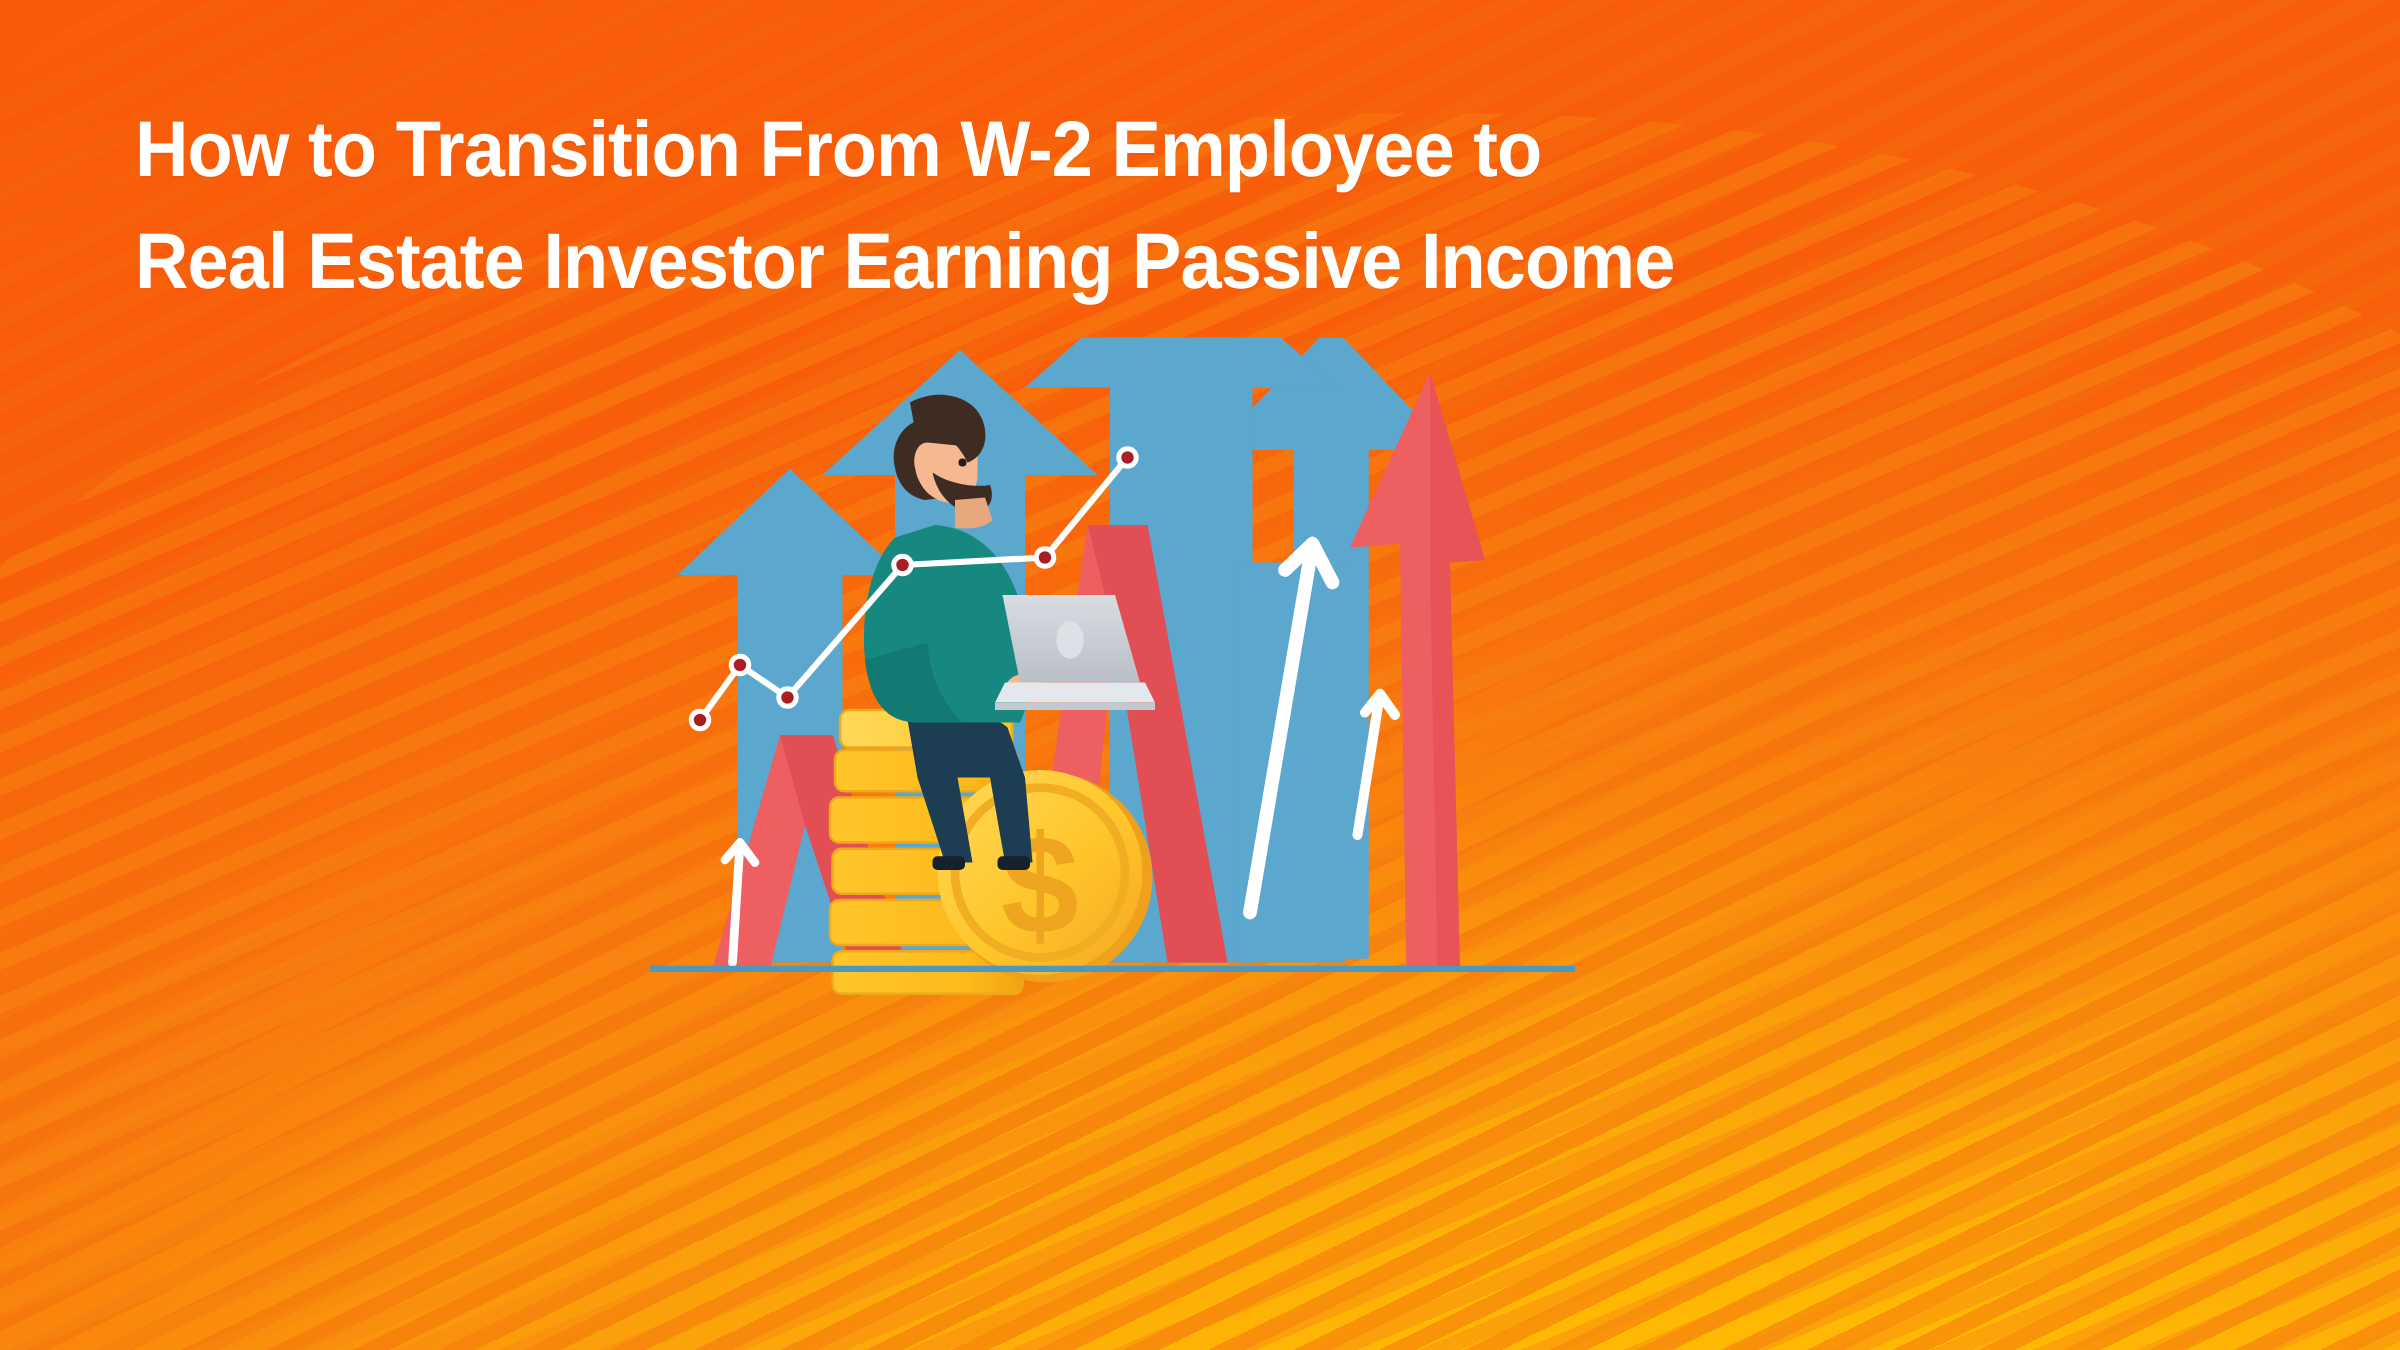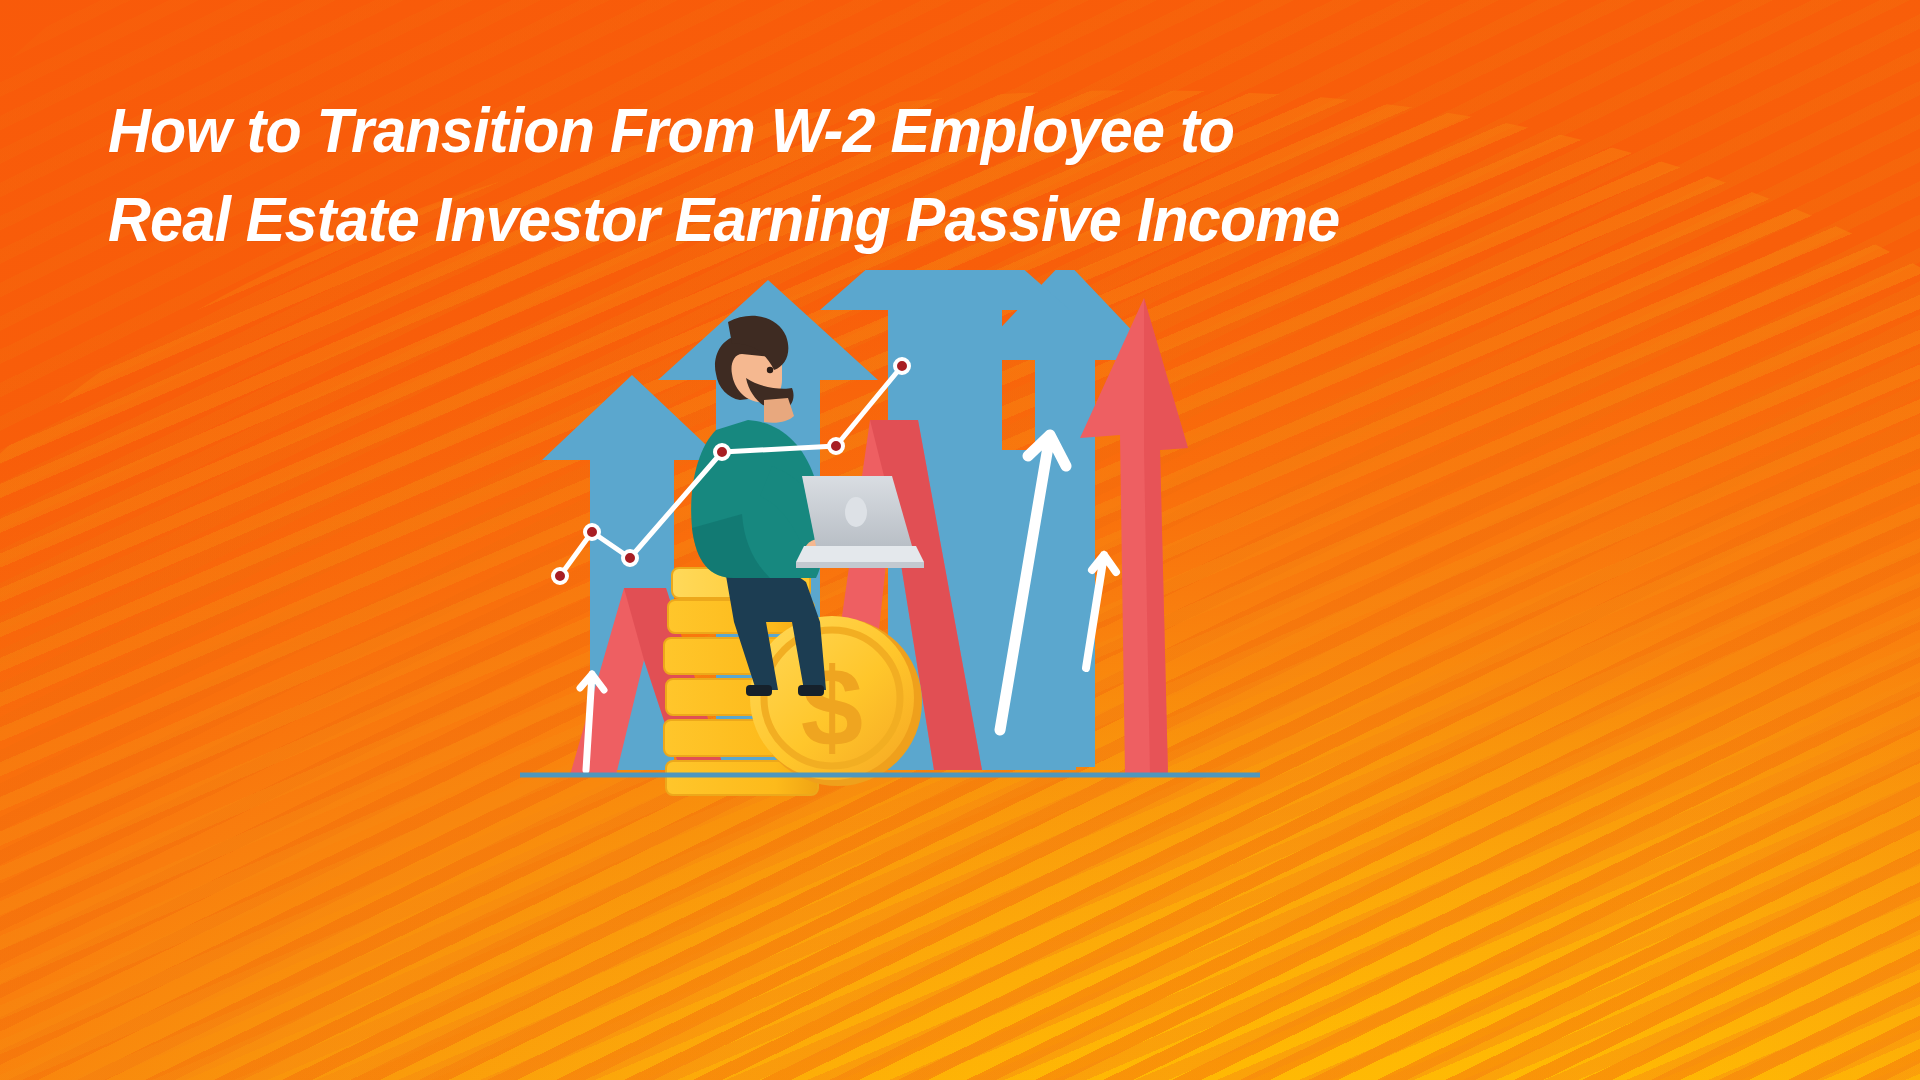--- a/index.html
+++ b/index.html
@@ -38,21 +38,21 @@
     border-radius:55% 45% 50% 50%/65% 62% 38% 35%;
     transform:rotate(3deg);
   }
   .bg-wash{
     position:absolute;inset:0;
     background:linear-gradient(165deg, rgba(249,86,10,0.55) 0%, rgba(249,86,10,0.18) 26%, rgba(255,180,3,0.00) 46%, rgba(255,193,7,0.14) 100%);
   }
 
   
   .title-wrap{
-    position:absolute;left:108px;top:86px;width:1540px;font-style:italic;
+    position:absolute;left:108px;top:76px;width:1540px;
   }
   .title-line{
     color:#FFFFFF;
     font-family:"Liberation Sans", sans-serif;
     font-weight:700;
     font-size:63px;
     line-height:89px;
     letter-spacing:-0.8px;
     white-space:nowrap;
     transform:scaleX(0.94);

